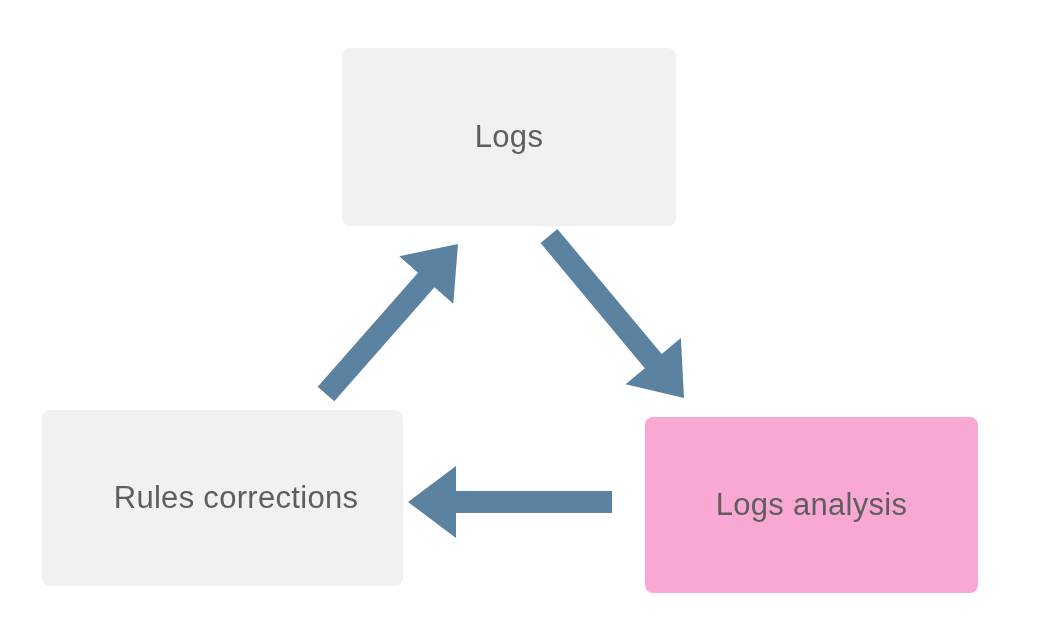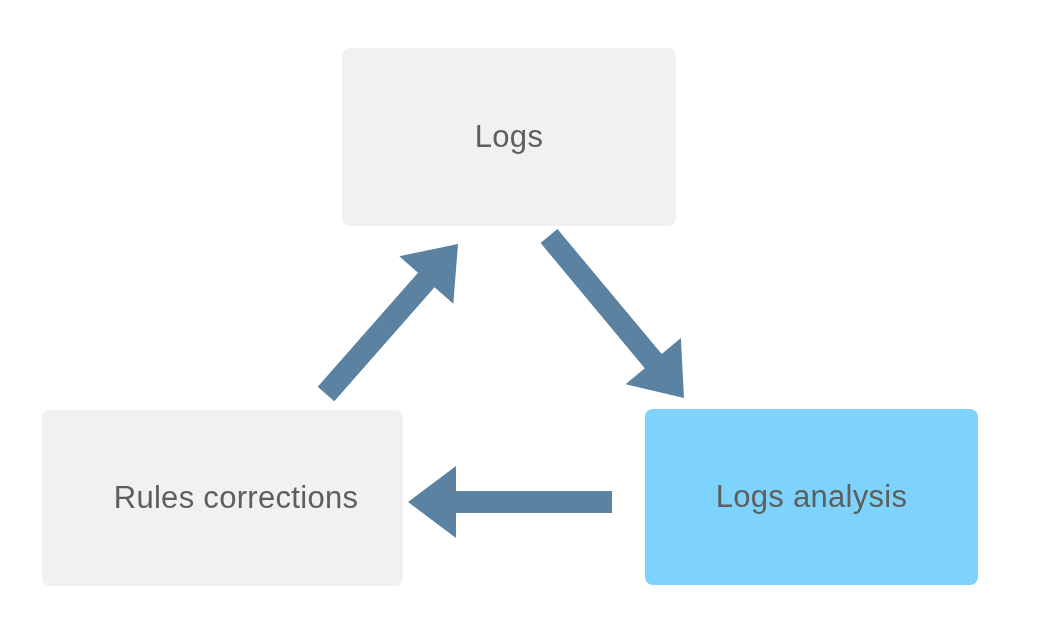--- a/index.html
+++ b/index.html
@@ -66,17 +66,17 @@
   </svg>
 
   <div class="node node-logs" style="background: rgb(241, 241, 241); color: rgb(94, 94, 94);">
     <span>Logs</span>
   </div>
 
   <div class="node node-rules-corrections" style="background: rgb(241, 241, 241); color: rgb(94, 94, 94);">
     <span>Rules corrections</span>
   </div>
 
-  <div class="node node-logs-analysis" style="background: #7dd3fc; color: rgb(94, 94, 94);">
+  <div class="node node-logs-analysis" style="background: #f9a8d4; color: rgb(94, 94, 94); margin-top: 8px;">
     <span>Logs analysis</span>
   </div>
 
 </div>
 
 </body></html>

